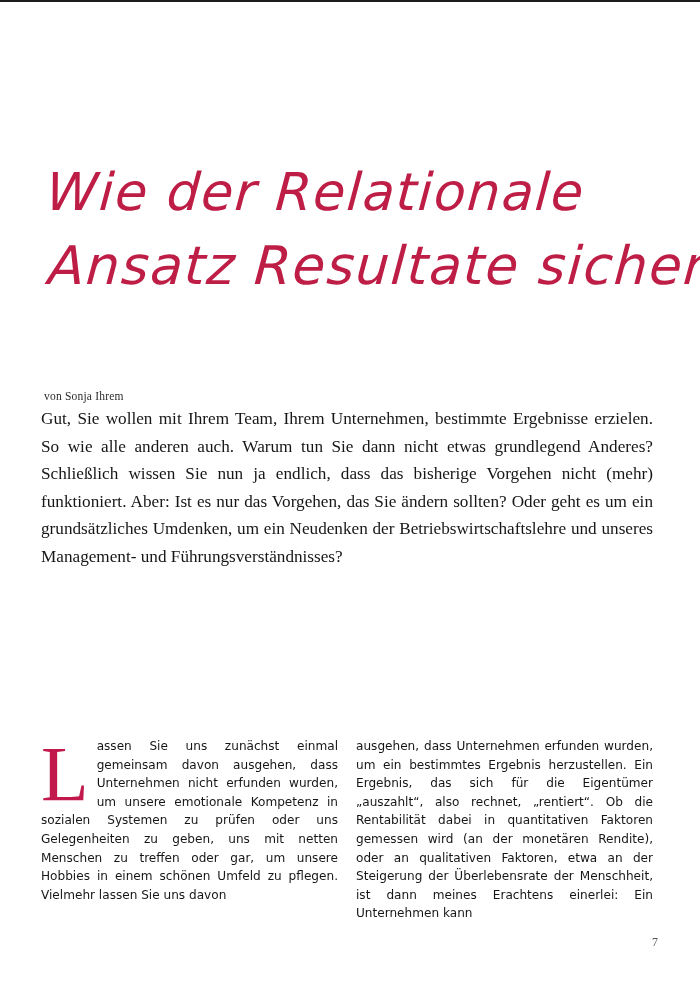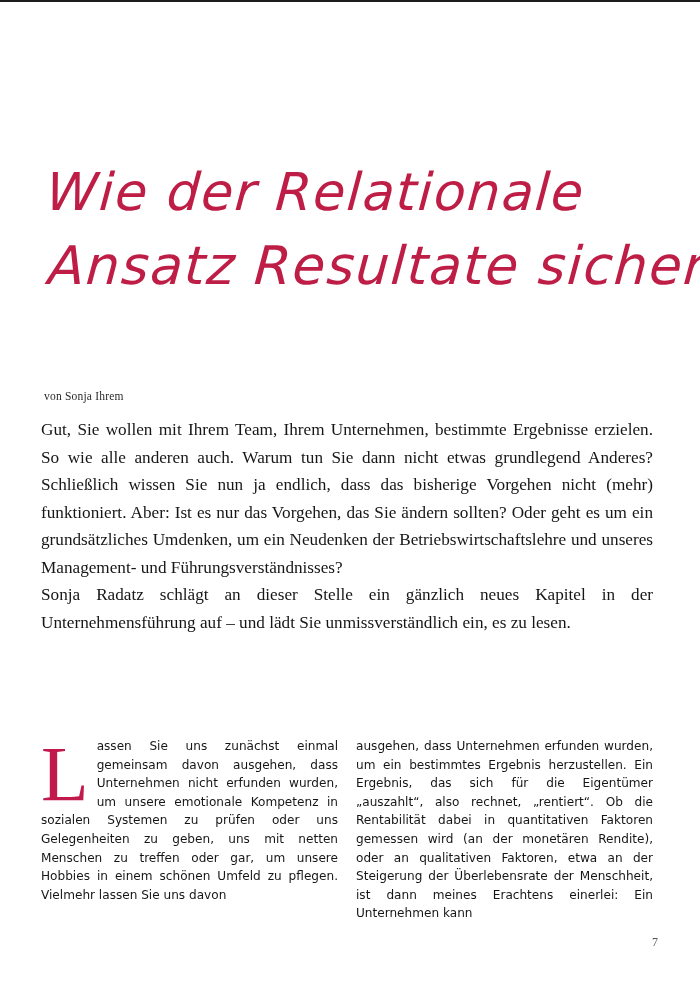--- a/index.html
+++ b/index.html
@@ -58,21 +58,21 @@
     font-family: "Liberation Serif", serif;
     font-size: 11.5px;
     letter-spacing: 0.2px;
     color: #2a2a2a;
   }
 
   
   .lead {
     position: absolute;
     left: 41px;
-    top: 416px;
+    top: 405px;
     width: 612px;
   }
   .lead p {
     margin: 0;
     font-family: "Liberation Serif", serif;
     font-size: 17.2px;
     line-height: 27.5px;
     text-align: justify;
     color: #161616;
   }
@@ -127,21 +127,20 @@
 
 <div class="headline">
   <div class="headline-line l1">Wie der Relationale</div>
   <div class="headline-line l2">Ansatz Resultate sichert</div>
 </div>
 
 <div class="byline">von Sonja Ihrem</div>
 
 <div class="lead">
   <p>Gut, Sie wollen mit Ihrem Team, Ihrem Unternehmen, bestimmte Ergebnisse erzielen. So wie alle anderen auch. Warum tun Sie dann nicht etwas grundlegend Anderes? Schließlich wissen Sie nun ja endlich, dass das bisherige Vorgehen nicht (mehr) funktioniert. Aber: Ist es nur das Vorgehen, das Sie ändern sollten? Oder geht es um ein grundsätzliches Umdenken, um ein Neudenken der Betriebswirtschaftslehre und unseres Management- und Führungsverständnisses?</p>
-  <p class="p-last">Sonja Radatz schlägt an dieser Stelle ein gänzlich neues Kapitel in der Unternehmensführung auf – und lädt Sie unmissverständlich ein, es zu lesen.</p>
 </div>
 
 <div class="body-cols">
   <div class="col col-left">
     <p>Lassen Sie uns zunächst einmal gemeinsam davon ausgehen, dass Unternehmen nicht erfunden wurden, um unsere emotionale Kompetenz in sozialen Systemen zu prüfen oder uns Gelegenheiten zu geben, uns mit netten Menschen zu treffen oder gar, um unsere Hobbies in einem schönen Umfeld zu pflegen. Vielmehr lassen Sie uns davon</p>
   </div>
   <div class="col col-right">
     <p>ausgehen, dass Unternehmen erfunden wurden, um ein bestimmtes Ergebnis herzustellen. Ein Ergebnis, das sich für die Eigentümer „auszahlt“, also rechnet, „rentiert“. Ob die Rentabilität dabei in quantitativen Faktoren gemessen wird (an der monetären Rendite), oder an qualitativen Faktoren, etwa an der Steigerung der Überlebensrate der Menschheit, ist dann meines Erachtens einerlei: Ein Unternehmen kann</p>
   </div>
 </div>

